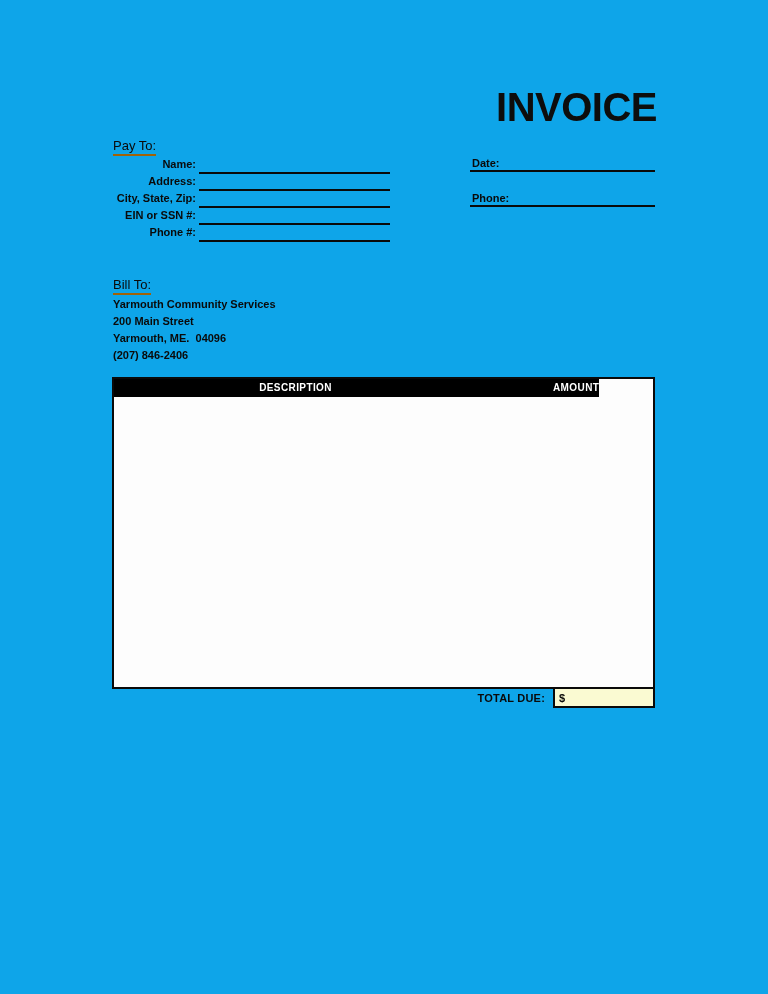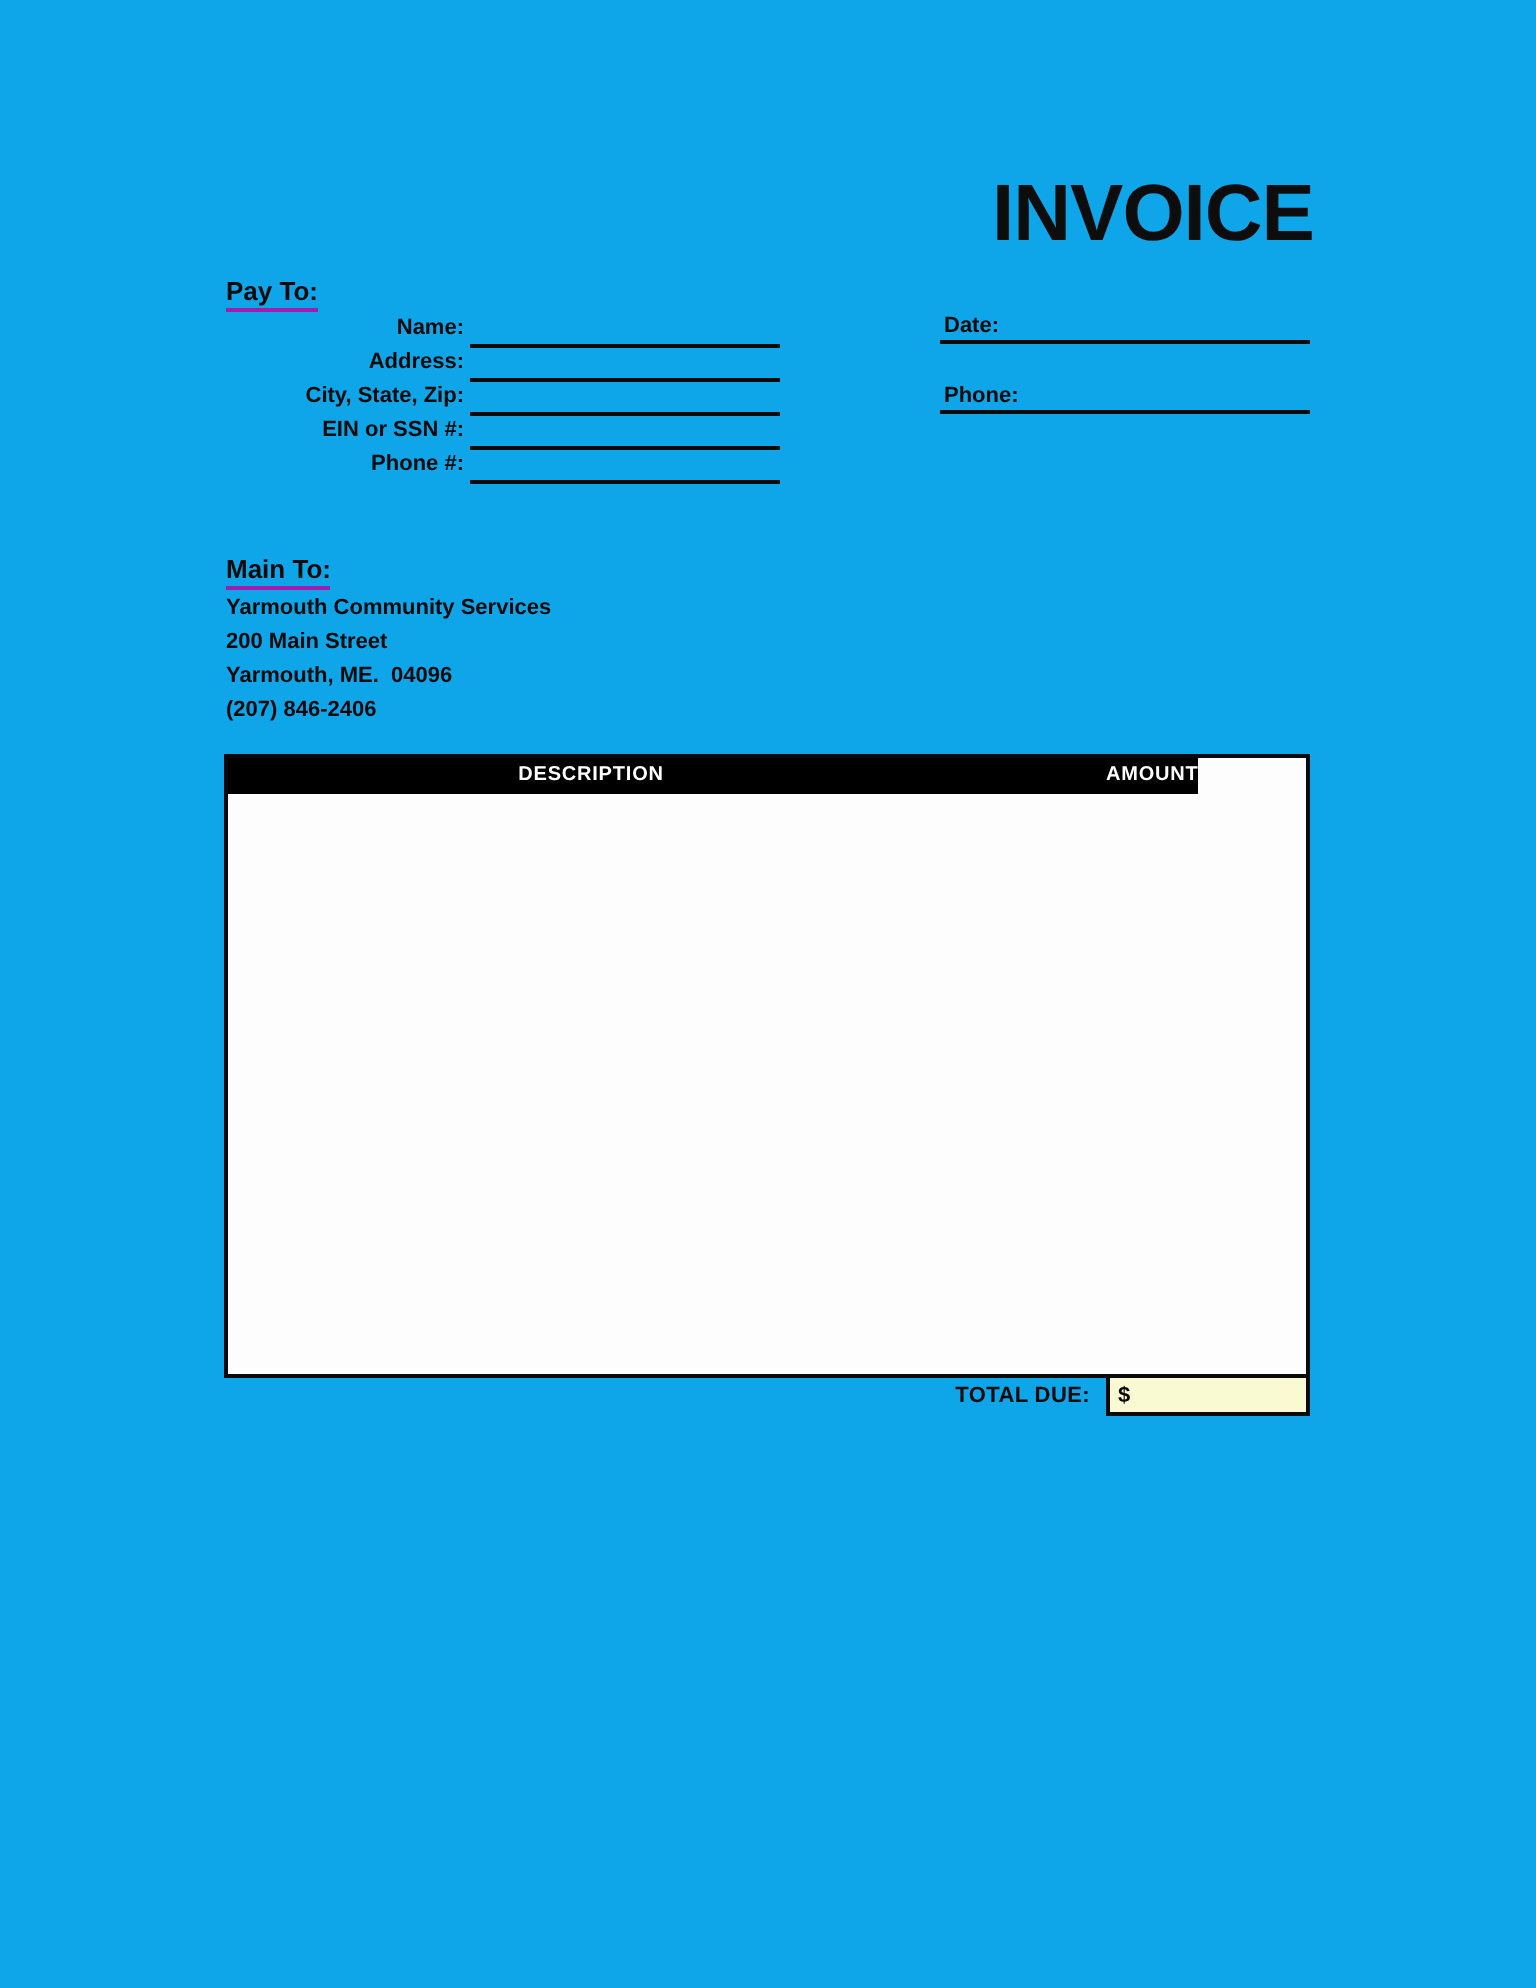--- a/index.html
+++ b/index.html
@@ -25,40 +25,39 @@
     letter-spacing: -0.5px;
     line-height: 1;
     color: #0d0d0d;
   }
 
   
   .section-heading {
     position: absolute;
     left: 113px;
     font-size: 13px;
-    font-weight: bold;
-    border-bottom: 2px solid #a21caf;
+    font-weight: normal;
+    border-bottom: 2px solid #a16207;
     padding-bottom: 1px;
     display: inline-block;
   }
   .pay-to-heading { top: 138px; }
   .bill-to-heading { top: 277px; }
 
   
   .pay-to-fields {
     position: absolute;
     left: 113px;
     top: 157px;
     width: 277px;
   }
   .field-row {
     display: flex;
     height: 17px;
     align-items: stretch;
-    margin-left: 36px;
   }
   .field-row .field-label {
     width: 83px;
     text-align: right;
     font-size: 11px;
     font-weight: bold;
     line-height: 13px;
     padding-top: 1px;
     white-space: pre;
   }
@@ -204,21 +203,21 @@
 
   <div class="meta-field meta-date">
     <span>Date:</span>
     <span></span>
   </div>
   <div class="meta-field meta-course">
     <span>Phone:</span>
     <span></span>
   </div>
 
-  <div class="section-heading bill-to-heading">Main To:</div>
+  <div class="section-heading bill-to-heading">Bill To:</div>
 
   <div class="bill-to-lines">
     <div class="bill-line">Yarmouth Community Services</div>
     <div class="bill-line">200 Main Street</div>
     <div class="bill-line">Yarmouth, ME.  04096</div>
     <div class="bill-line">(207) 846-2406</div>
   </div>
 
   <div class="items-table">
     <div class="items-header">

